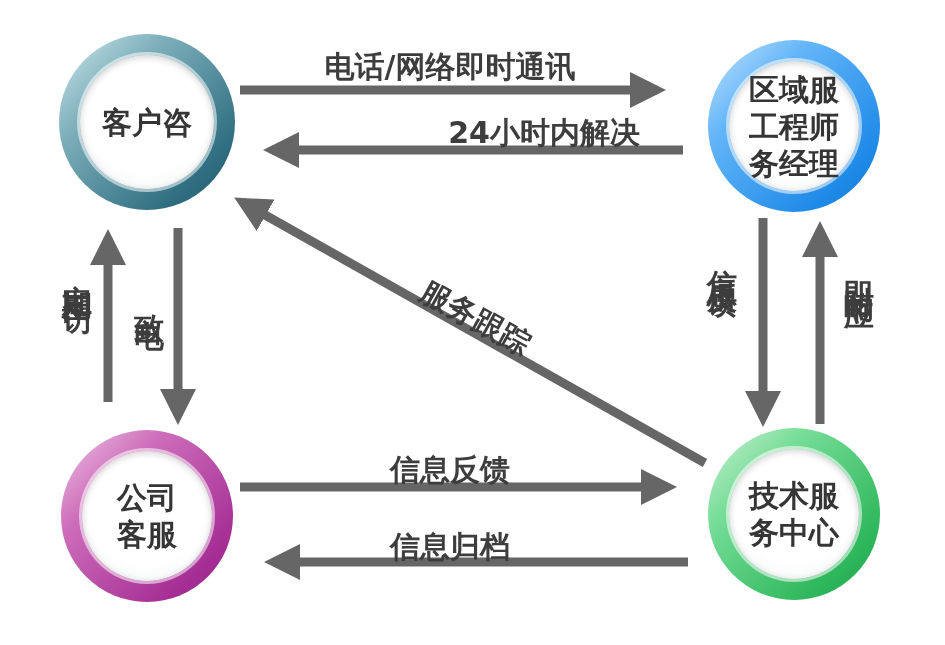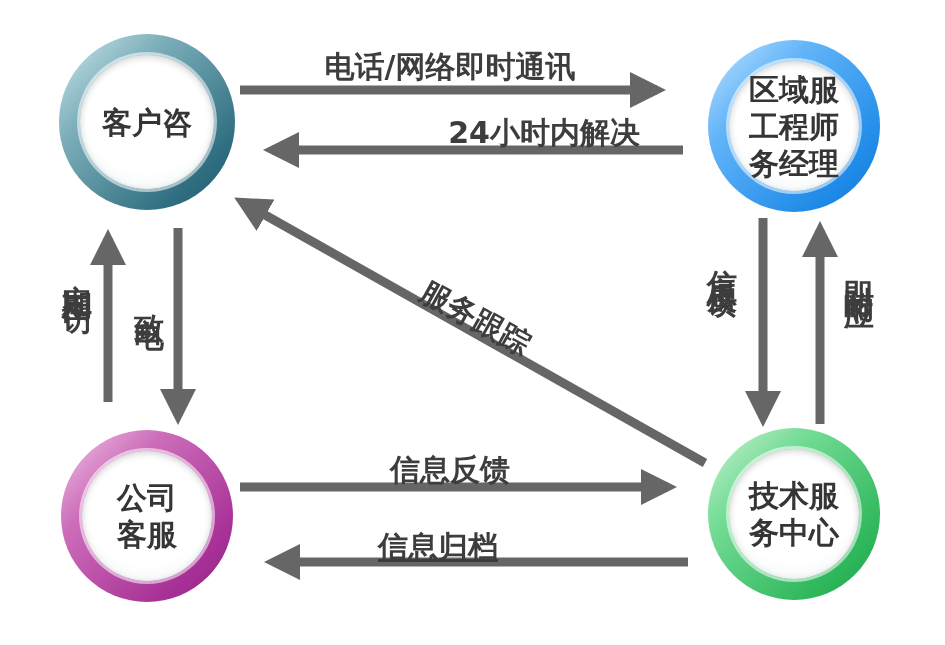--- a/index.html
+++ b/index.html
@@ -88,17 +88,17 @@
   <div class="edge-label v" style="left:56px;top:260px;">定期回访</div>
 
   <div class="edge-label v" style="left:128px;top:290px;">致电</div>
 
   <div class="edge-label v" style="left:701px;top:246px;">信息反馈</div>
 
   <div class="edge-label v" style="left:838px;top:256px;">即时响应</div>
 
   <div class="edge-label" style="left:260px;top:450px;width:380px;">信息反馈</div>
 
-  <div class="edge-label" style="left:248px;top:527px;width:380px;text-decoration:underline;">信息归档</div>
+  <div class="edge-label" style="left:260px;top:527px;width:380px;">信息归档</div>
 
   <div class="edge-label" style="left:360px;top:298px;width:230px;transform:rotate(29deg);">服务跟踪</div>
 
 </div>
 
 </body></html>

